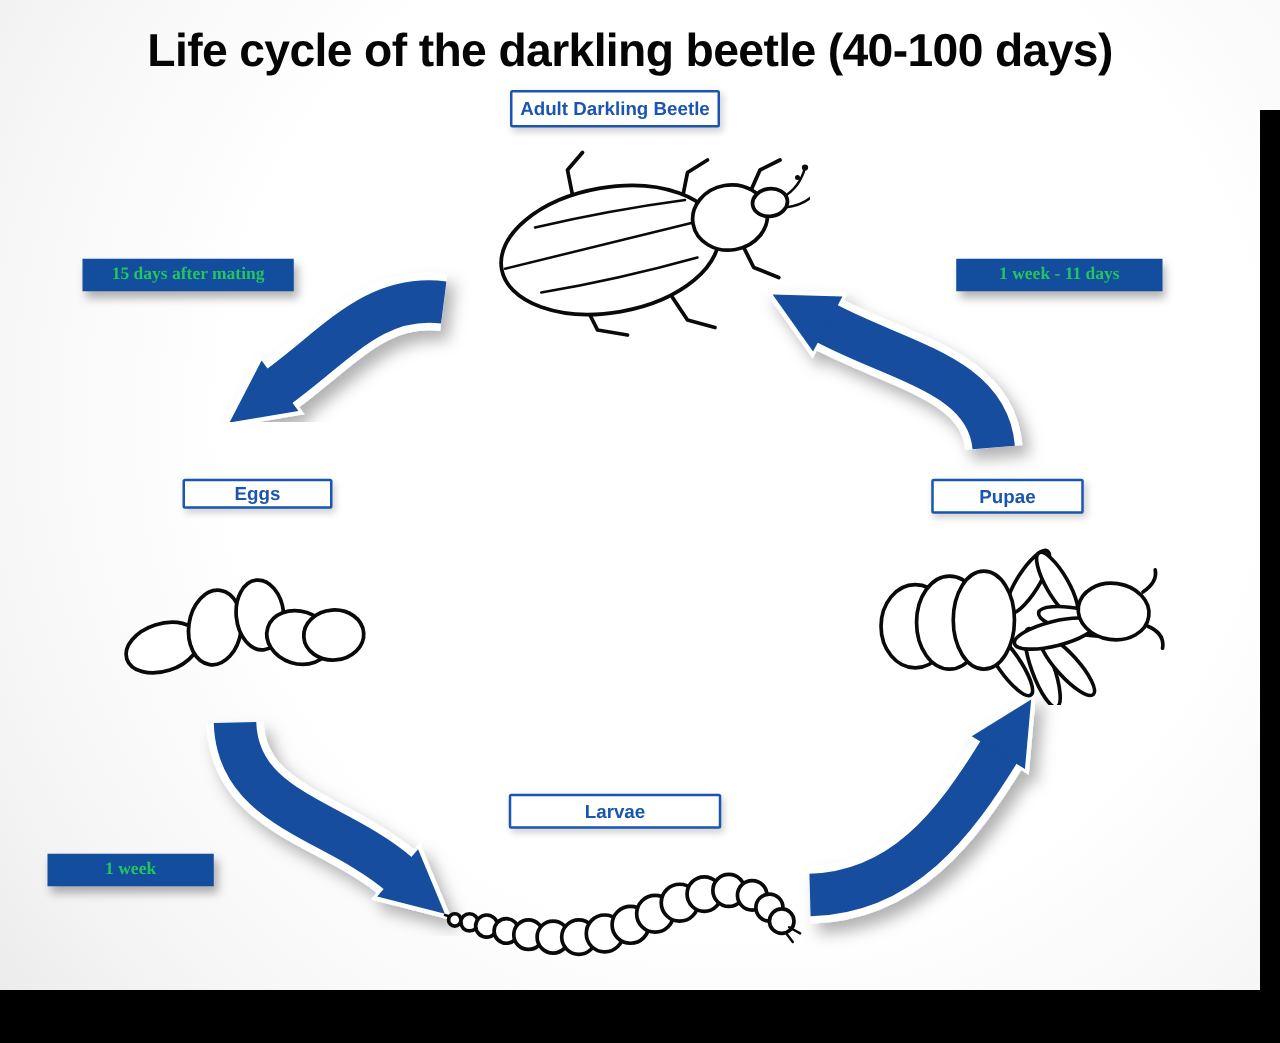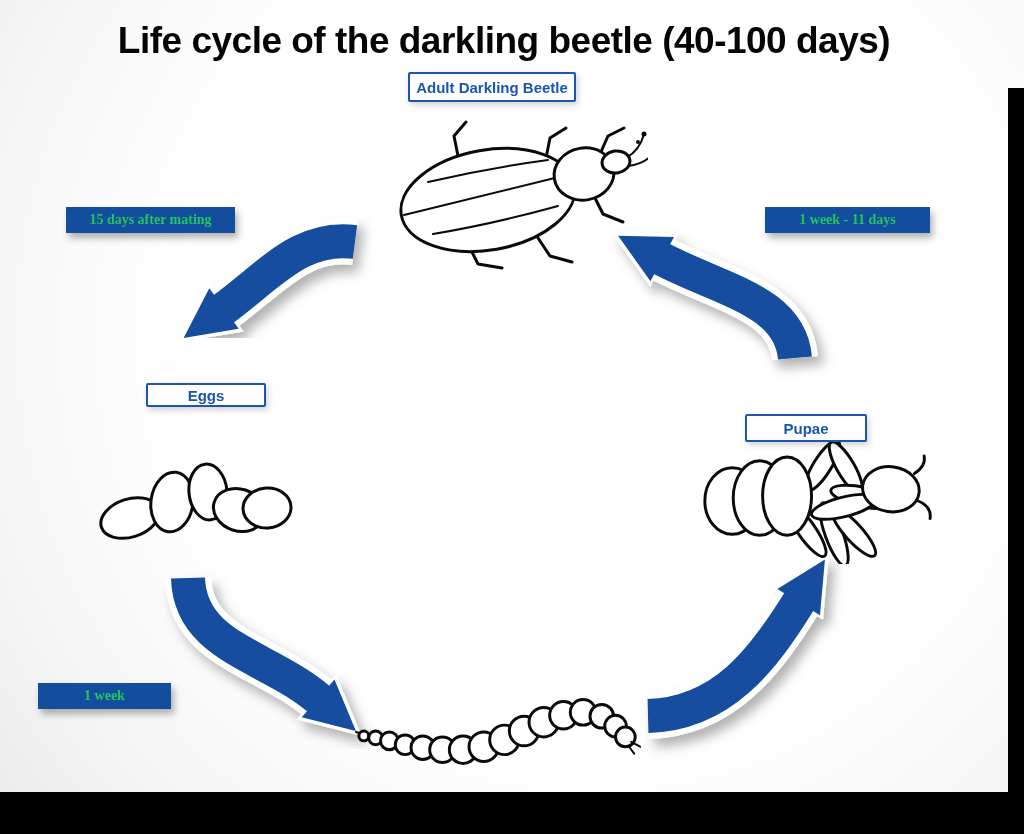--- a/index.html
+++ b/index.html
@@ -46,21 +46,21 @@
     background:#124d9e;
     color:#22c55e;
     font-weight:bold; font-size:14px;
     display:flex; align-items:center; justify-content:center;
     box-shadow:3px 5px 7px rgba(0,0,0,0.30);
     z-index:5;
     font-family:Liberation Serif, serif;
   }
   #stage-adult  { left:408px; top:72px;  width:168px; height:30px; }
   #stage-eggs   { left:146px; top:383px; width:120px; height:24px; }
-  #stage-pupae  { left:745px; top:383px; width:122px; height:28px;margin-top:31px; }
+  #stage-pupae  { left:745px; top:383px; width:122px; height:28px; }
   #stage-larvae { left:407px; top:635px; width:170px; height:28px; }
 
   #dur-adult-eggs   { left:66px;  top:207px; width:169px; height:26px; }
   #dur-pupae-adult  { left:765px; top:207px; width:165px; height:26px; }
   #dur-eggs-larvae  { left:38px;  top:683px; width:133px; height:26px; }
   #dur-larvae-pupae { left:810px; top:683px; width:165px; height:26px; }
 
   .layer {
     position:absolute; left:0; top:0; width:1024px; height:792px;
     pointer-events:none;
@@ -116,20 +116,23 @@
   </svg>
 
   <div class="stage-box" id="stage-adult">
     <span>Adult Darkling Beetle</span>
   </div>
   <div class="stage-box" id="stage-eggs">
     <span>Eggs</span>
   </div>
   <div class="stage-box" id="stage-pupae">
     <span>Pupae</span>
+  </div>
+  <div class="stage-box" id="stage-larvae">
+    <span>Larvae</span>
   </div>
 
   <div class="duration" id="dur-adult-eggs">
     <span>15 days after mating</span>
   </div>
   <div class="duration" id="dur-pupae-adult">
     <span>1 week - 11 days</span>
   </div>
   <div class="duration" id="dur-eggs-larvae">
     <span>1 week</span>

